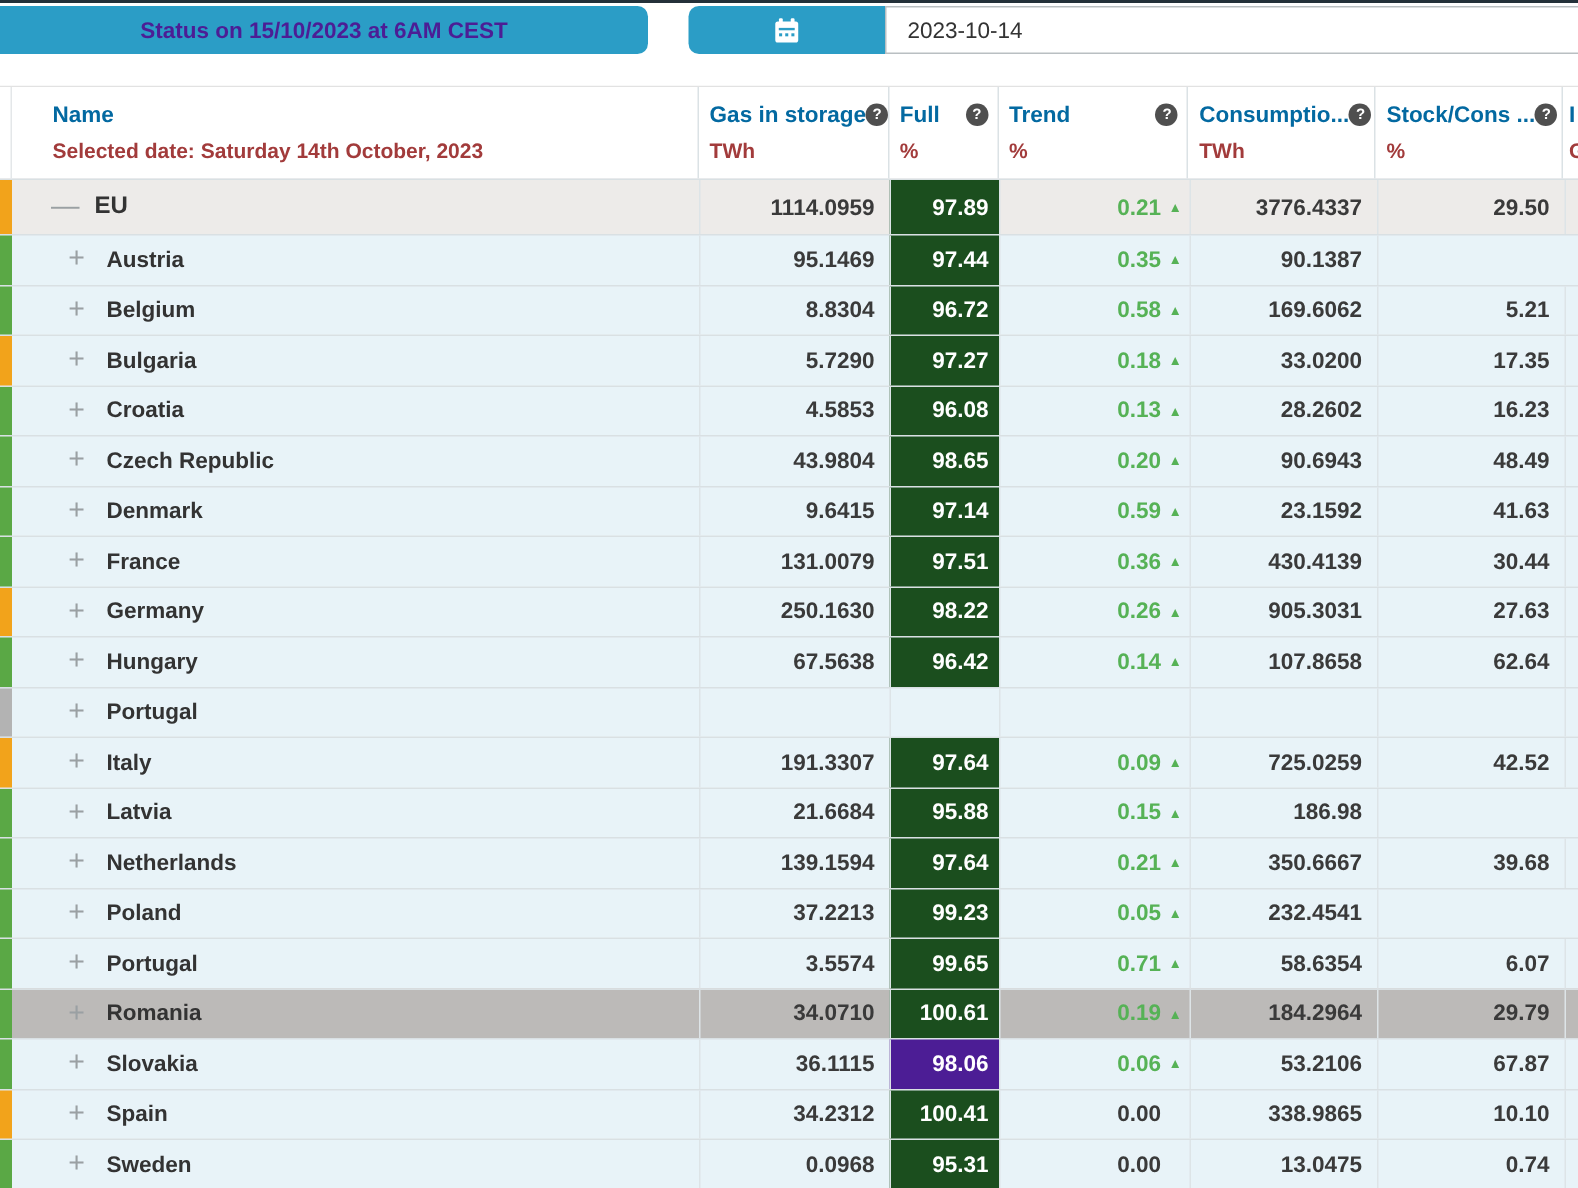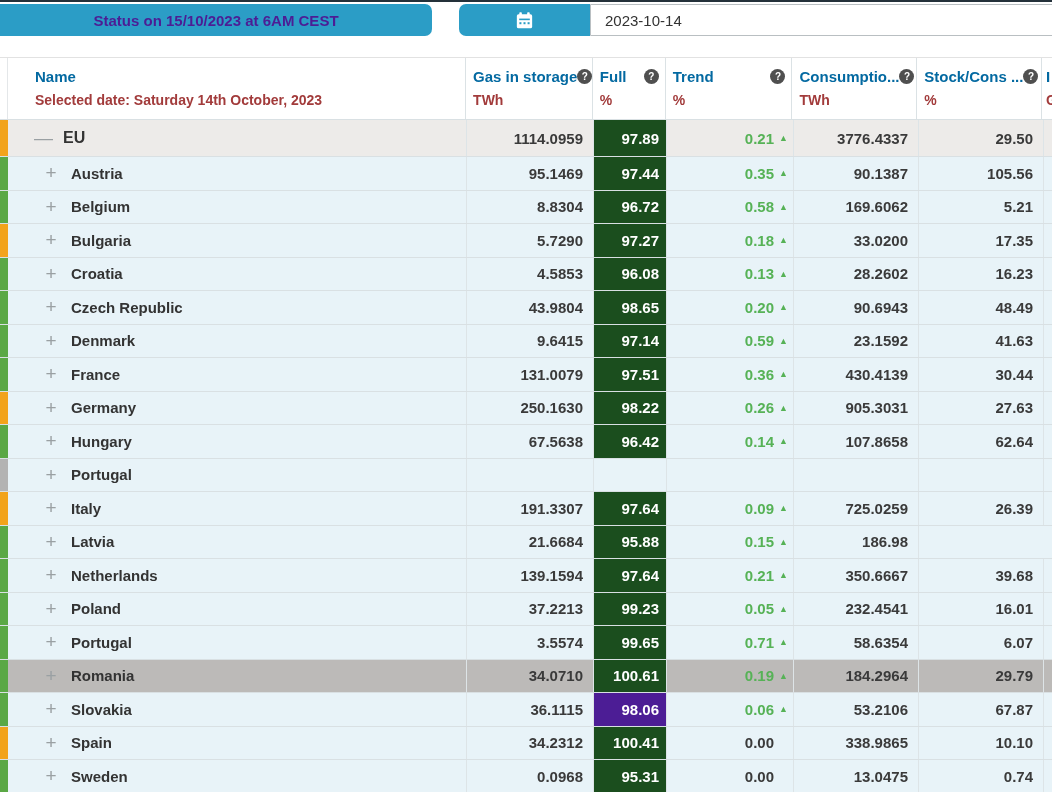--- a/index.html
+++ b/index.html
@@ -167,21 +167,20 @@
         <div class="toggle">+</div>
         <div class="cname">Austria</div>
       </div>
       <div class="cell c-gas">95.1469</div>
       <div class="cell c-full" style="background: rgb(27, 78, 30); color: rgb(255, 255, 255);">97.44</div>
       <div class="cell c-trend">
         <div class="tval" style="color: rgb(86, 178, 86);">0.35</div>
         <div class="arr" style="color: rgb(86, 178, 86);">▲</div>
       </div>
       <div class="cell c-cons">90.1387</div>
-      <div class="cell c-stock">105.56</div>
       <div class="cell c-part"></div>
     </div>
     <div class="row ">
       <div class="strip" style="background: rgb(90, 168, 69);"></div>
       <div class="cell c-name">
         <div class="toggle">+</div>
         <div class="cname">Belgium</div>
       </div>
       <div class="cell c-gas">8.8304</div>
       <div class="cell c-full" style="background: rgb(27, 78, 30); color: rgb(255, 255, 255);">96.72</div>
@@ -327,21 +326,21 @@
         <div class="toggle">+</div>
         <div class="cname">Italy</div>
       </div>
       <div class="cell c-gas">191.3307</div>
       <div class="cell c-full" style="background: rgb(27, 78, 30); color: rgb(255, 255, 255);">97.64</div>
       <div class="cell c-trend">
         <div class="tval" style="color: rgb(86, 178, 86);">0.09</div>
         <div class="arr" style="color: rgb(86, 178, 86);">▲</div>
       </div>
       <div class="cell c-cons">725.0259</div>
-      <div class="cell c-stock">26.39</div>
+      <div class="cell c-stock">42.52</div>
       <div class="cell c-part"></div>
     </div>
     <div class="row ">
       <div class="strip" style="background: rgb(90, 168, 69);"></div>
       <div class="cell c-name">
         <div class="toggle">+</div>
         <div class="cname">Latvia</div>
       </div>
       <div class="cell c-gas">21.6684</div>
       <div class="cell c-full" style="background: rgb(27, 78, 30); color: rgb(255, 255, 255);">95.88</div>
@@ -374,21 +373,20 @@
         <div class="toggle">+</div>
         <div class="cname">Poland</div>
       </div>
       <div class="cell c-gas">37.2213</div>
       <div class="cell c-full" style="background: rgb(27, 78, 30); color: rgb(255, 255, 255);">99.23</div>
       <div class="cell c-trend">
         <div class="tval" style="color: rgb(86, 178, 86);">0.05</div>
         <div class="arr" style="color: rgb(86, 178, 86);">▲</div>
       </div>
       <div class="cell c-cons">232.4541</div>
-      <div class="cell c-stock">16.01</div>
       <div class="cell c-part"></div>
     </div>
     <div class="row ">
       <div class="strip" style="background: rgb(90, 168, 69);"></div>
       <div class="cell c-name">
         <div class="toggle">+</div>
         <div class="cname">Portugal</div>
       </div>
       <div class="cell c-gas">3.5574</div>
       <div class="cell c-full" style="background: rgb(27, 78, 30); color: rgb(255, 255, 255);">99.65</div>

